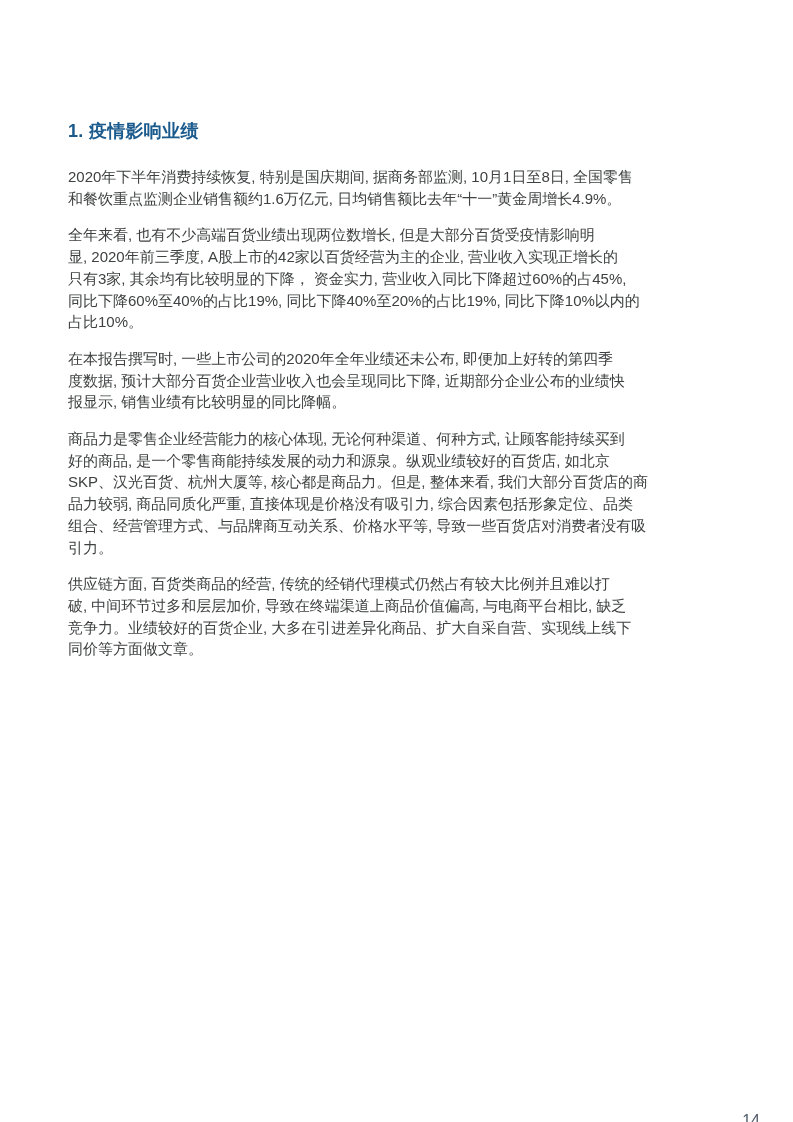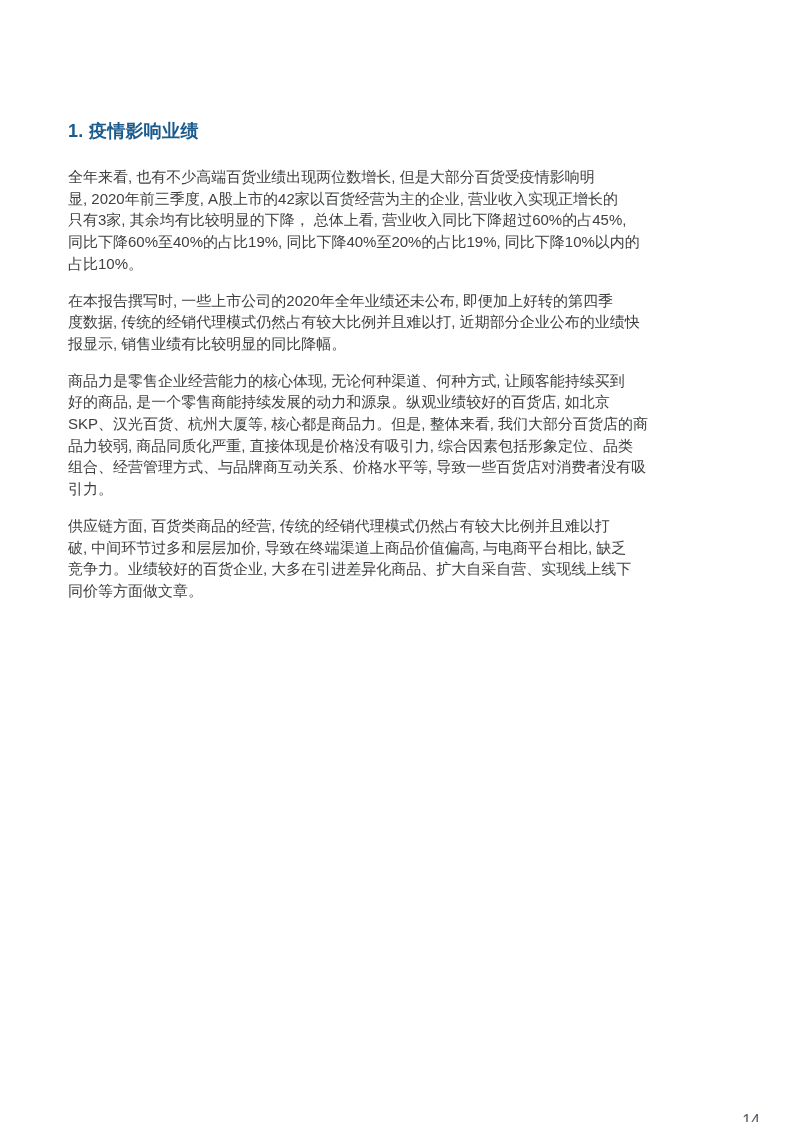--- a/index.html
+++ b/index.html
@@ -56,27 +56,29 @@
   }
 </style>
 </head>
 <body>
 
 <div class="page">
   <main class="content">
 
     <section class="section">
       <h2 class="section-heading">1. 疫情影响业绩</h2>
+      <p class="body-para">2020年下半年消费持续恢复, 特别是国庆期间, 据商务部监测, 10月1日至8日, 全国零售
+和餐饮重点监测企业销售额约1.6万亿元, 日均销售额比去年“十一”黄金周增长4.9%。</p>
       <p class="body-para">全年来看, 也有不少高端百货业绩出现两位数增长, 但是大部分百货受疫情影响明
 显, 2020年前三季度, A股上市的42家以百货经营为主的企业, 营业收入实现正增长的
-只有3家, 其余均有比较明显的下降， 总体上看, 营业收入同比下降超过60%的占45%,
+只有3家, 其余均有比较明显的下降， 资金实力, 营业收入同比下降超过60%的占45%,
 同比下降60%至40%的占比19%, 同比下降40%至20%的占比19%, 同比下降10%以内的
 占比10%。</p>
       <p class="body-para">在本报告撰写时, 一些上市公司的2020年全年业绩还未公布, 即便加上好转的第四季
-度数据, 传统的经销代理模式仍然占有较大比例并且难以打, 近期部分企业公布的业绩快
+度数据, 预计大部分百货企业营业收入也会呈现同比下降, 近期部分企业公布的业绩快
 报显示, 销售业绩有比较明显的同比降幅。</p>
     </section>
 
     <section class="section">
       <p class="body-para">商品力是零售企业经营能力的核心体现, 无论何种渠道、何种方式, 让顾客能持续买到
 好的商品, 是一个零售商能持续发展的动力和源泉。纵观业绩较好的百货店, 如北京
 SKP、汉光百货、杭州大厦等, 核心都是商品力。但是, 整体来看, 我们大部分百货店的商
 品力较弱, 商品同质化严重, 直接体现是价格没有吸引力, 综合因素包括形象定位、品类
 组合、经营管理方式、与品牌商互动关系、价格水平等, 导致一些百货店对消费者没有吸
 引力。</p>

